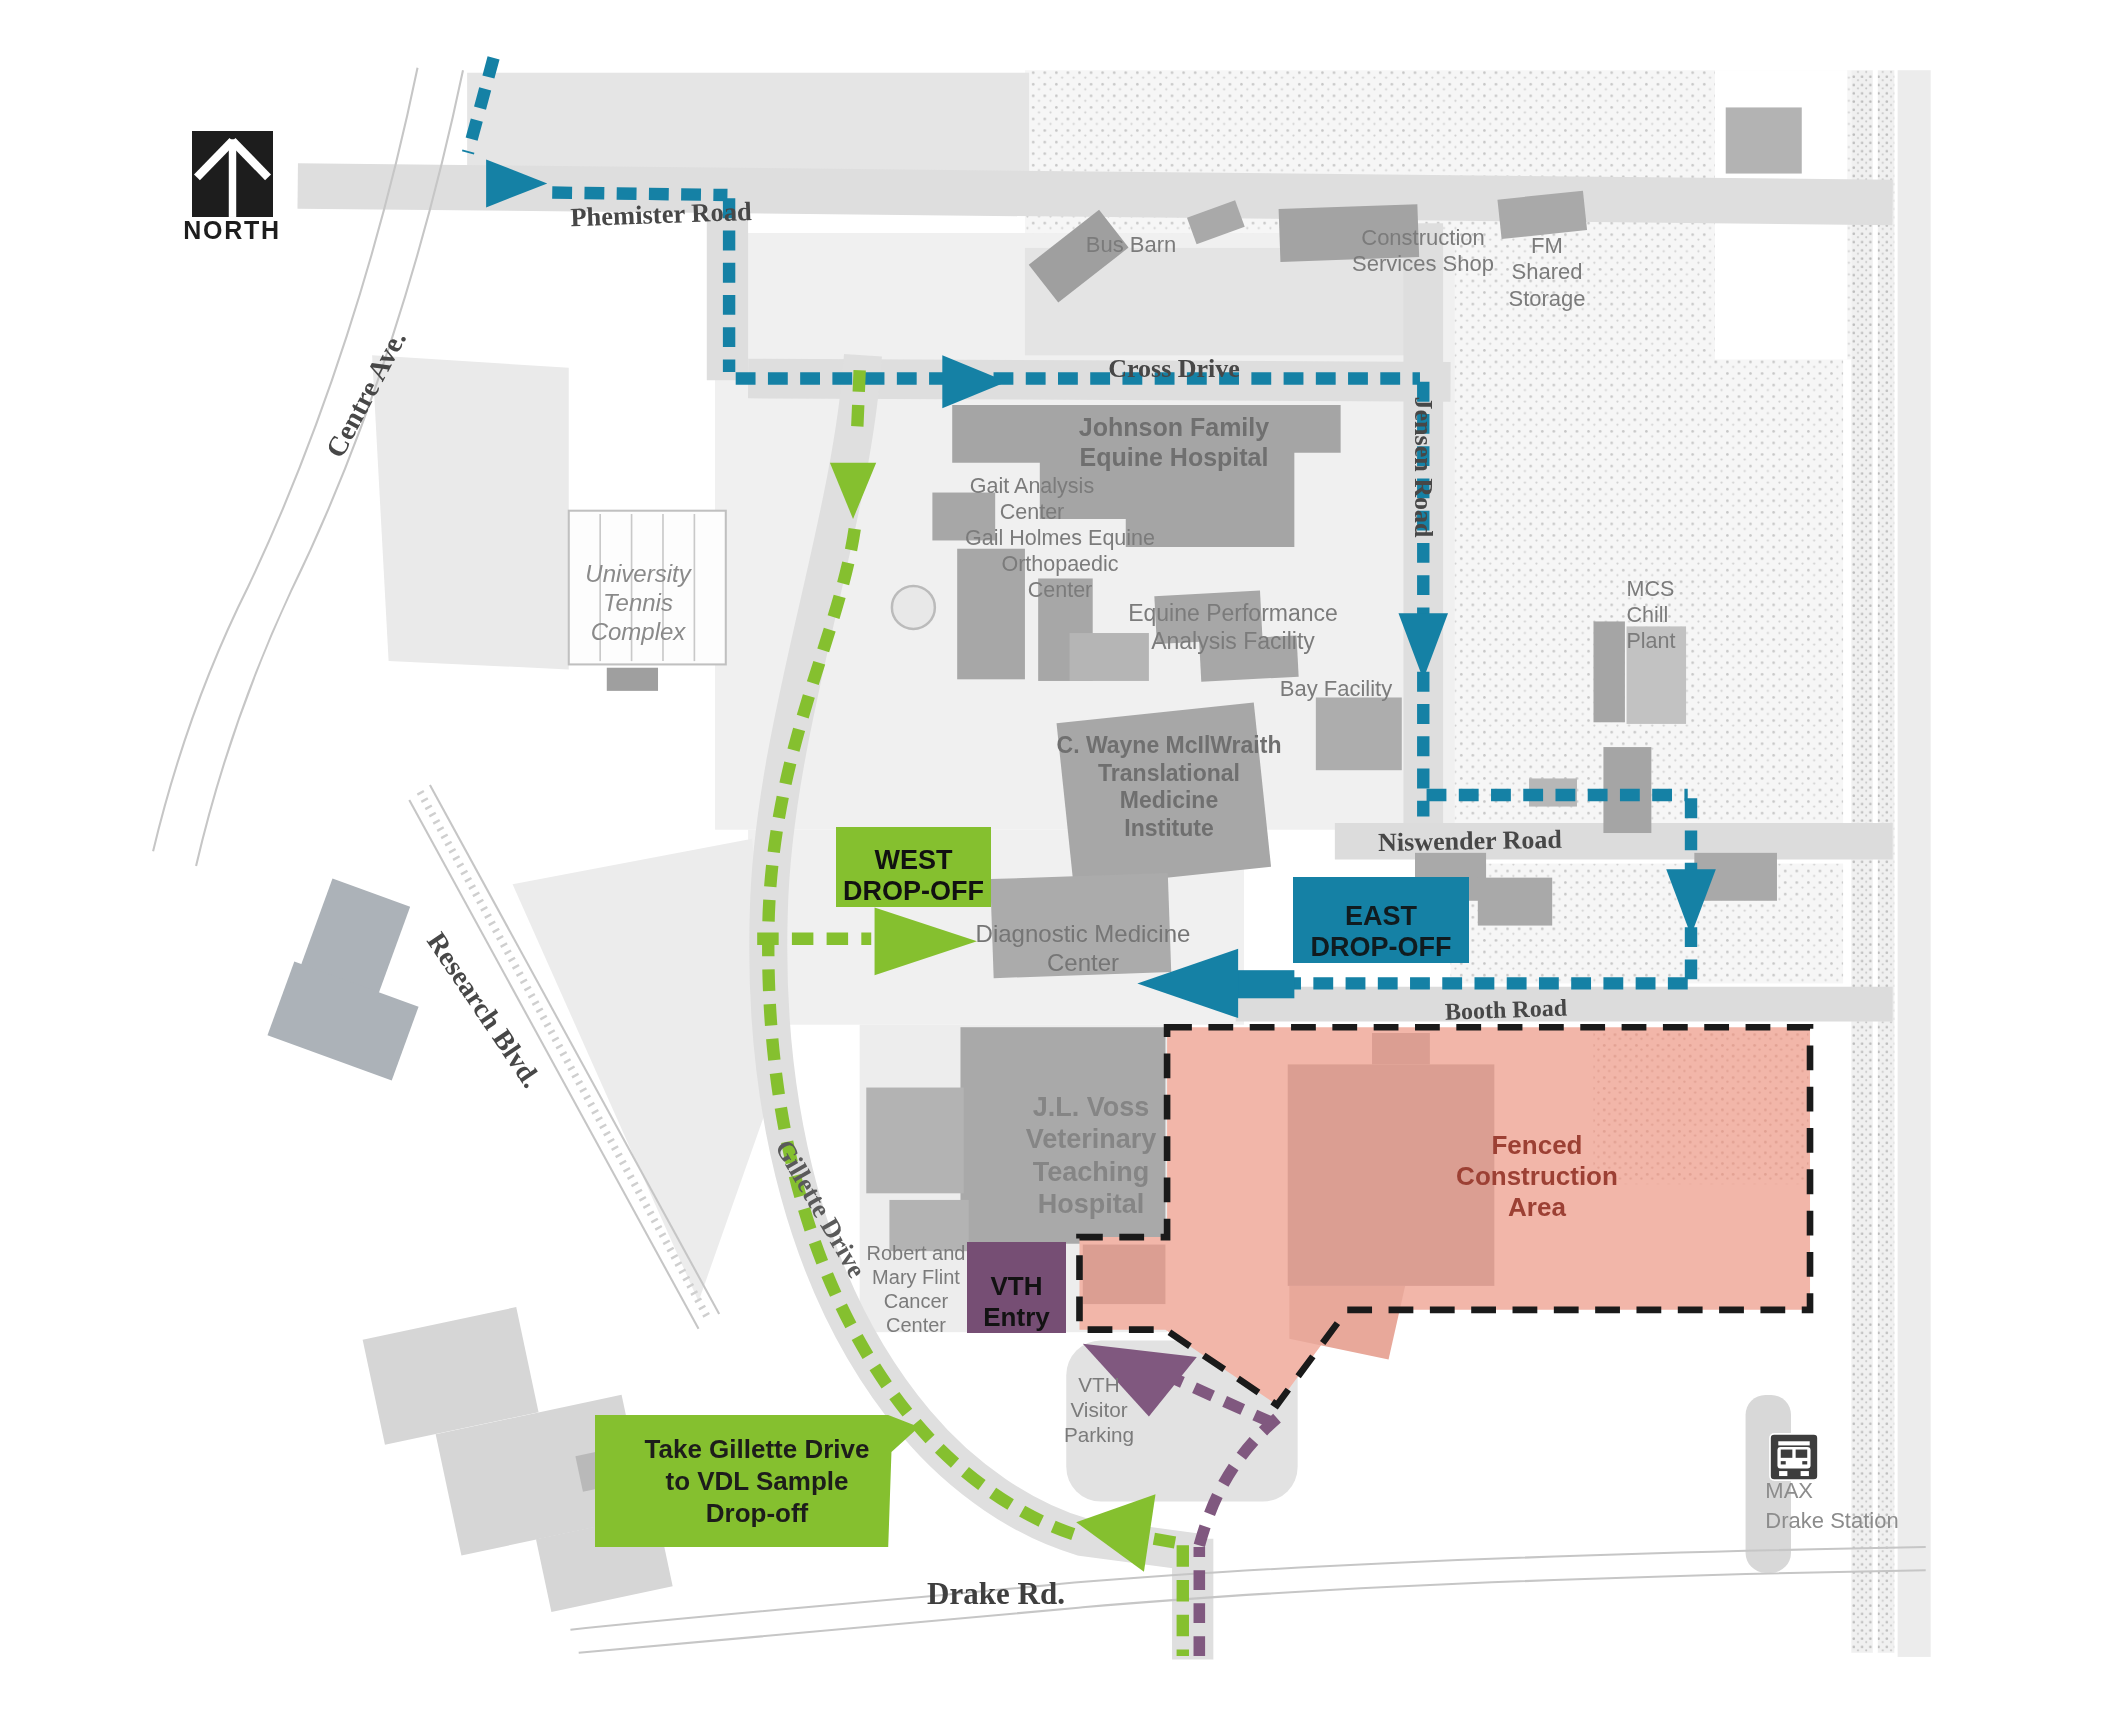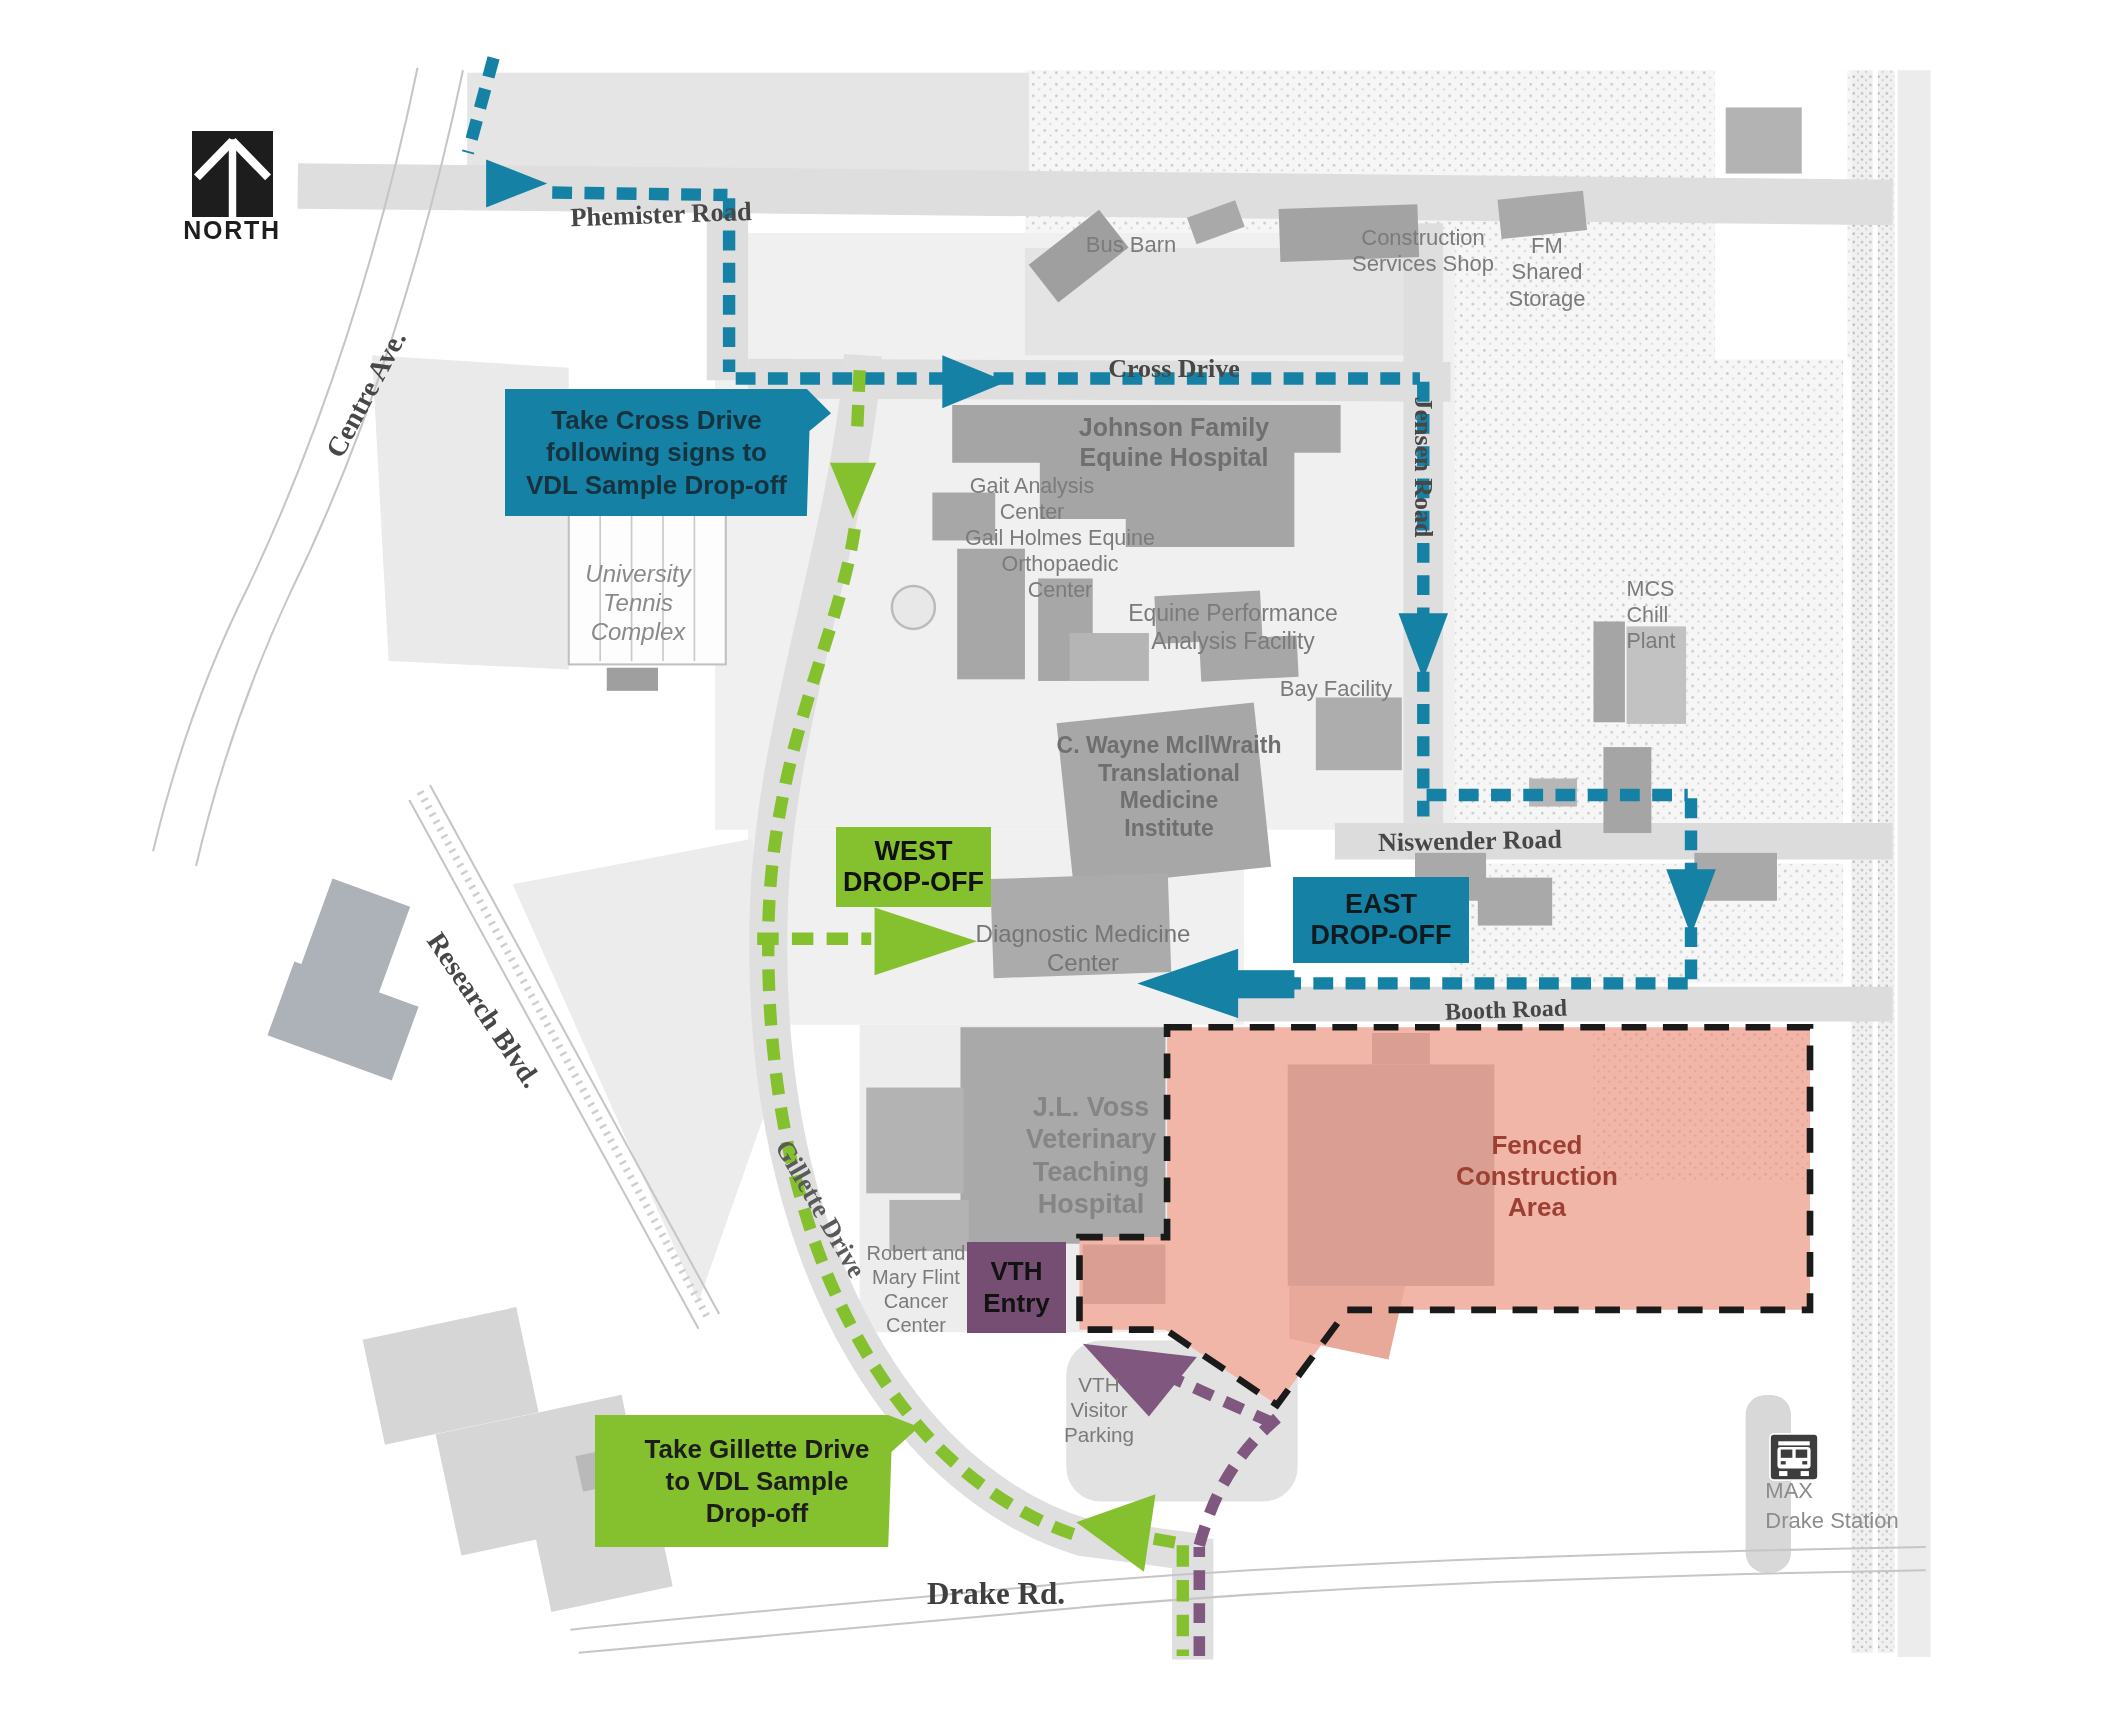--- a/index.html
+++ b/index.html
@@ -12,21 +12,21 @@
   .rp{stroke:var(--route-purple);stroke-width:14;fill:none;stroke-dasharray:24 16;}
   .ab{fill:var(--route-blue);}
   .ag{fill:var(--route-green);}
   .ap{fill:var(--route-purple);}
   .fence{stroke:var(--fence-black);stroke-width:8;fill:none;stroke-dasharray:30 20;}
   .pinkfill{fill:var(--construction-fill);}
   .pinkbldg{fill:var(--construction-bldg);}
   .lbl{position:absolute;transform:translate(-50%,-50%);white-space:pre-line;text-align:center;
        line-height:1.2;color:#7b7b7b;}
   .serif{font-family:"Liberation Serif",serif;font-weight:bold;color:#474747;}
-  .boxtxt{position:absolute;display:flex;align-items:center;justify-content:center;
+  .boxtxt{position:absolute;display:flex;align-items:flex-end;justify-content:center;
           white-space:pre-line;text-align:center;font-weight:bold;}
   .callout{position:absolute;color:#17323f;font-weight:bold;font-size:26px;line-height:1.24;
            display:flex;align-items:center;justify-content:center;white-space:pre-line;text-align:center;}
   .northbox{position:absolute;left:192px;top:131px;width:81px;height:86px;background:#1d1d1d;}
   .northlbl{position:absolute;left:232px;top:230px;transform:translate(-50%,-50%);
             font-weight:bold;font-size:25px;letter-spacing:1.7px;color:#1d1d1d;}
 </style>
 </head>
 <body>
 
@@ -186,27 +186,20 @@
 
   <div class="northbox">
     <svg width="81" height="86" viewBox="0 0 98 104">
       <rect x="44.5" y="10" width="9" height="94" fill="#ffffff"></rect>
       <line x1="49" y1="12" x2="6" y2="56" stroke="#ffffff" stroke-width="10"></line>
       <line x1="49" y1="12" x2="92" y2="56" stroke="#ffffff" stroke-width="10"></line>
     </svg>
   </div>
   <div class="northlbl">NORTH</div>
 
-  <div class="callout" style="left:505px;top:389px;width:326px;height:127px;padding-right:23px;box-sizing:border-box;
-              background:var(--route-blue);
-              clip-path:polygon(0 0,92.6% 0,100% 19%,93.4% 33%,92.6% 100%,0 100%);">
-    <span>Take Cross Drive
-following signs to
-VDL Sample Drop-off</span>
-  </div>
 
   <div class="callout" style="left:595px;top:1415px;width:324px;height:132px;padding-right:28px;box-sizing:border-box;
               background:var(--route-green);color:#1d1d1b;
               clip-path:polygon(0 0,90.5% 0,100% 9%,91.5% 28%,90.5% 100%,0 100%);padding-left:28px;">
     <span>Take Gillette Drive
 to VDL Sample
 Drop-off</span>
   </div>
 
   <div class="boxtxt" style="left:836px;top:827px;width:155px;height:80px;background:var(--route-green);

